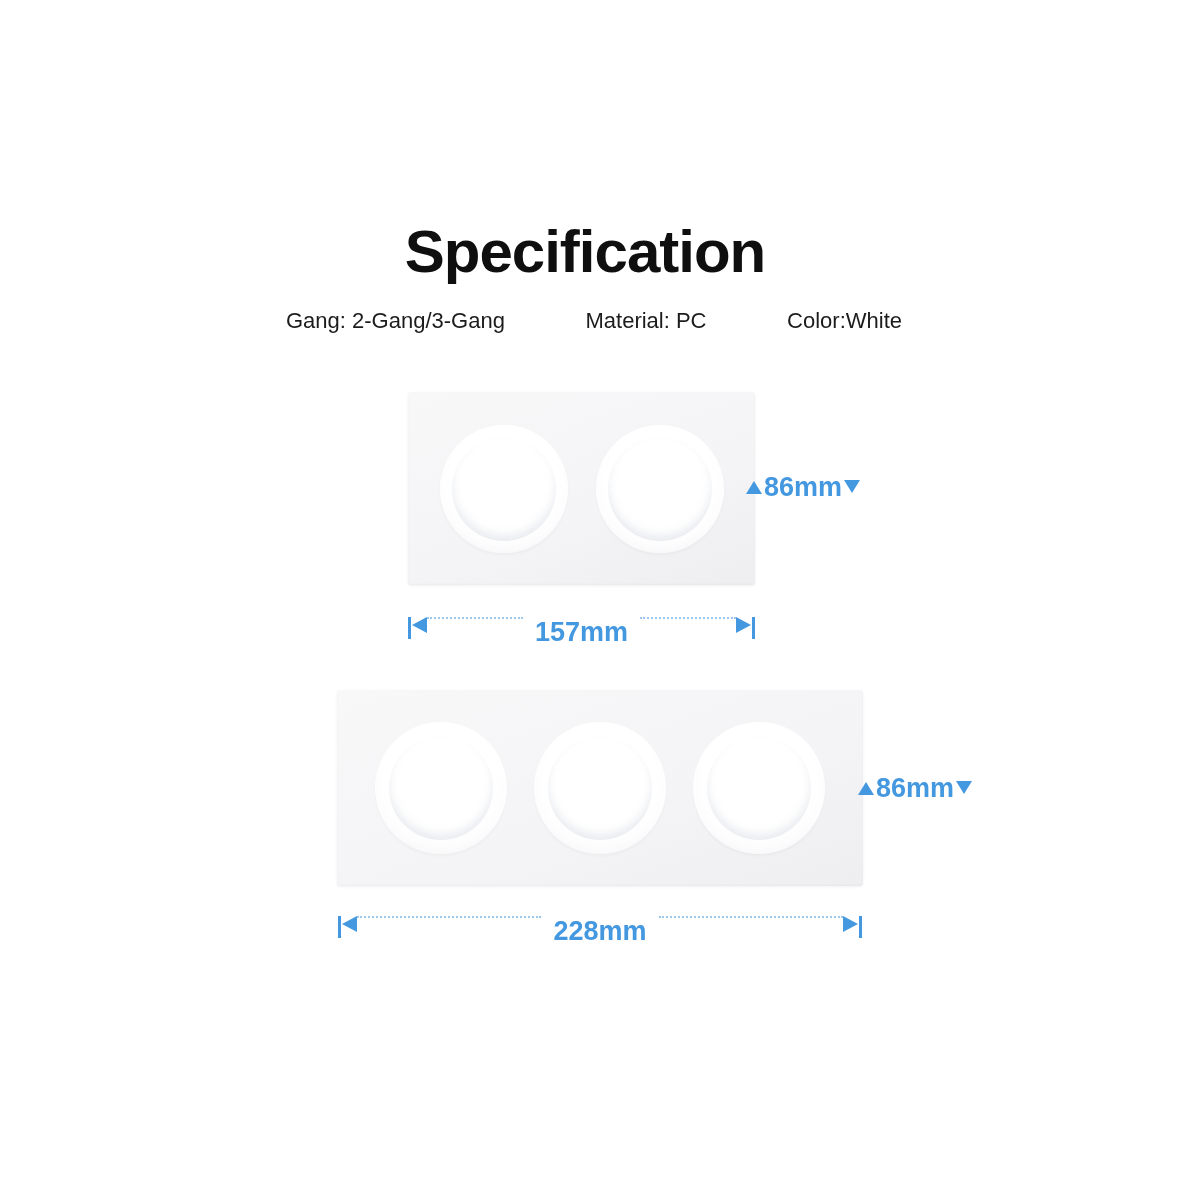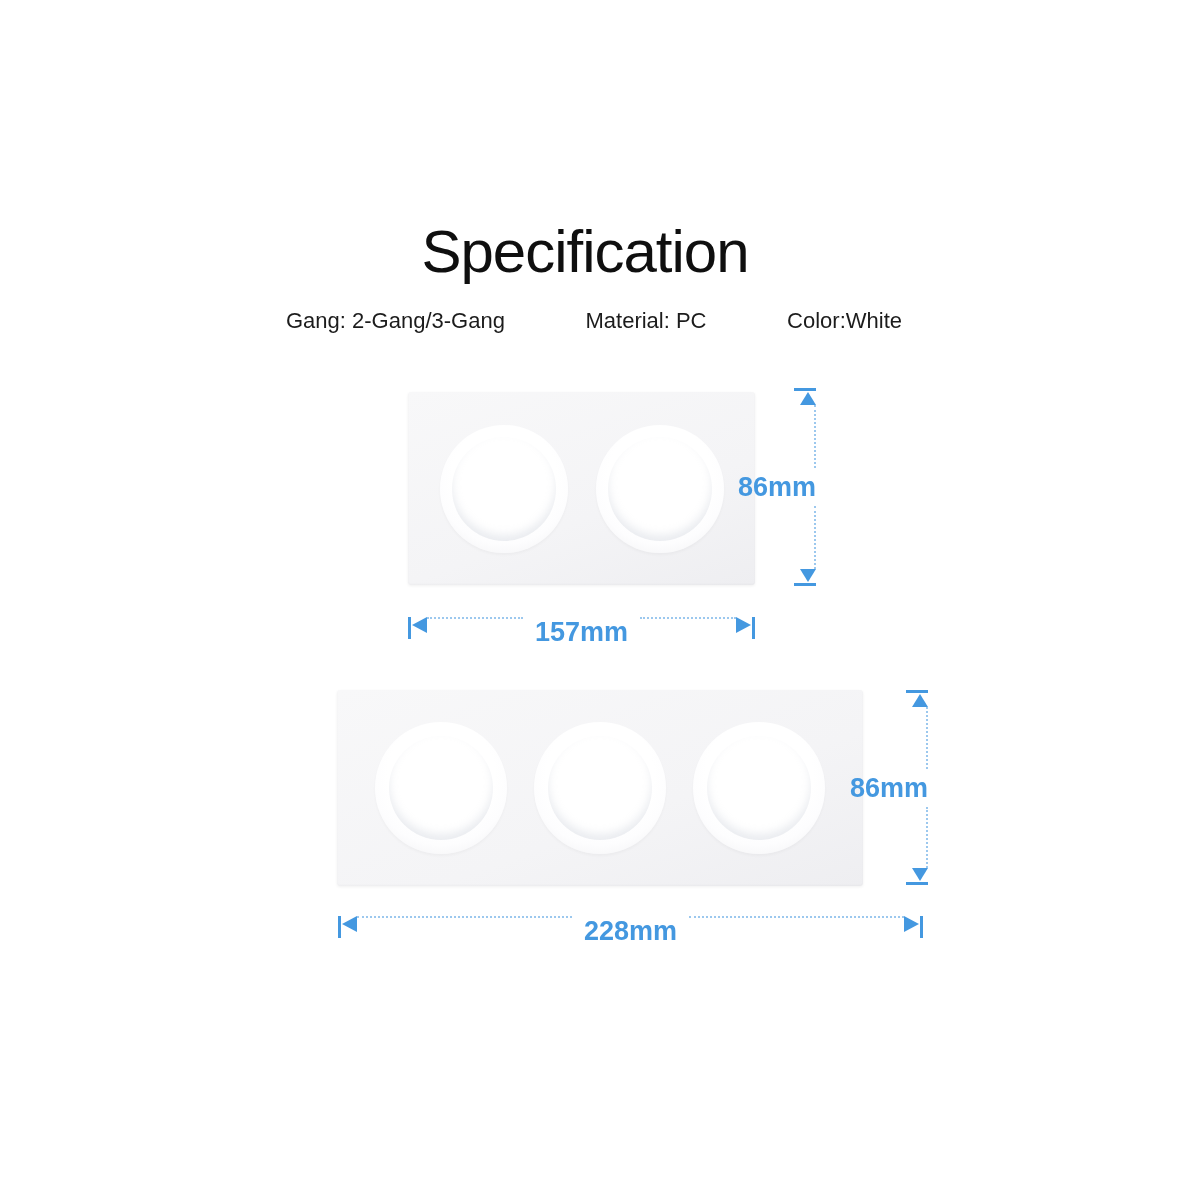--- a/index.html
+++ b/index.html
@@ -14,21 +14,21 @@
 
   
   .title {
     position: absolute;
     left: 0; top: 222px;
     width: 1170px;
     margin: 0;
     text-align: center;
     font-size: 60px;
     line-height: 60px;
-    font-weight: 400;
+    font-weight: 700;
     letter-spacing: -1px;
     color: #0f0f0f;
   }
   .spec-row {
     position: absolute;
     left: 286px; top: 306px;
     width: 616px; height: 30px;
     display: flex;
     justify-content: space-between;
     align-items: center;
@@ -84,37 +84,37 @@
   .tri-down  { border-left: 8px solid transparent; border-right: 8px solid transparent; border-top: 13px solid var(--accent, #4498e0); margin-bottom: 1px; }
   .tri-left  { border-top: 8px solid transparent; border-bottom: 8px solid transparent; border-right: 15px solid var(--accent, #4498e0); margin-left: 1px; }
   .tri-right { border-top: 8px solid transparent; border-bottom: 8px solid transparent; border-left: 15px solid var(--accent, #4498e0); margin-right: 1px; }
   .vdash { flex: 1; width: 0; border-left: 2px dotted var(--dash, #9cc8ee); }
   .hdash { flex: 1; height: 0; border-top: 2px dotted var(--dash, #9cc8ee); }
 
   .vdim {
     position: absolute;
     width: 70px;
     display: flex;
-    flex-direction: column;
-    align-items: flex-end;
+    flex-direction: row;
+    align-items: center;
   }
   .vdim .dim-label { margin: 4px 0; }
   .vdim-1 { left: 746px; top: 388px; height: 198px; }
   .vdim-2 { left: 858px; top: 690px; height: 195px; }
 
   .hdim {
     position: absolute;
     height: 28px;
     display: flex;
     flex-direction: row;
     align-items: flex-start;
   }
   .hdim .dim-label { margin: 0 12px; }
   .hdim-1 { left: 408px; top: 617px; width: 347px; }
-  .hdim-2 { left: 338px; top: 916px; width: 585px; }
+  .hdim-2 { left: 338px; top: 916px; width: 524px; }
 </style>
 </head>
 <body>
 
 <div class="canvas">
 
   <h1 class="title">Specification</h1>
 
   <div class="spec-row">
     <span>Gang: 2-Gang/3-Gang</span>

